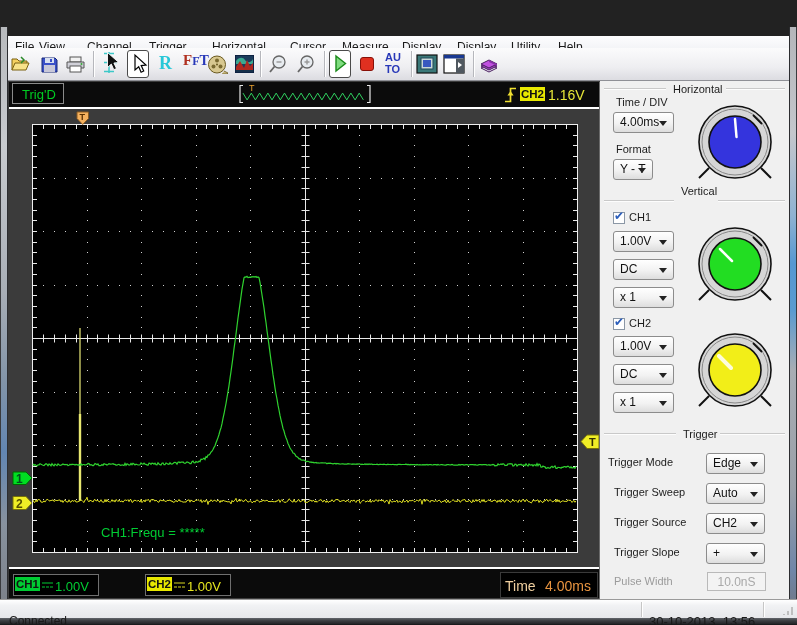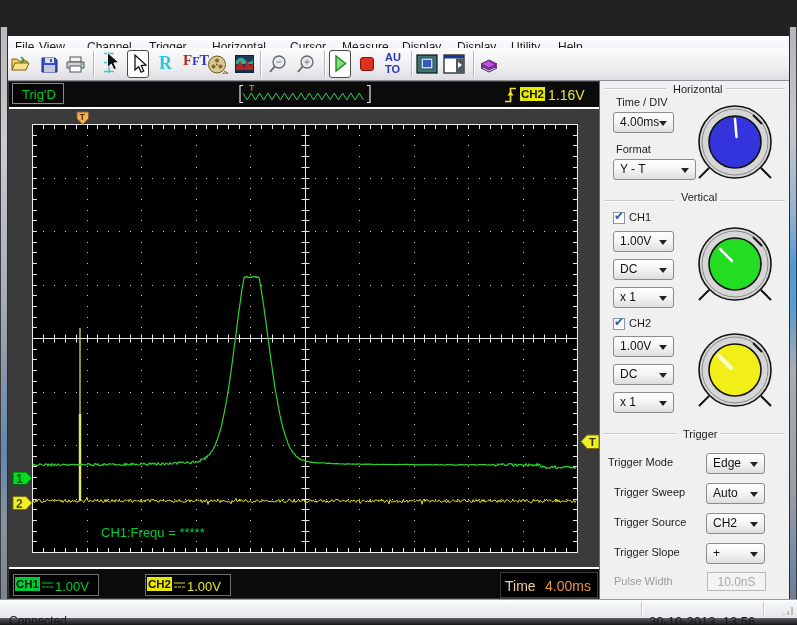--- a/index.html
+++ b/index.html
@@ -243,33 +243,33 @@
 <div class="abs" style="left:505px;top:578px;font-size:14px;color:#efcf9f">Time</div>
 <div class="abs" style="left:545px;top:578px;font-size:14px;color:#e89440">4.00ms</div>
 
 <div id="panel" class="abs">
       <div class="gline" style="left:4px;top:7px;width:62px"></div>
       <div class="gline" style="left:126px;top:7px;width:59px"></div>
       <div class="glab" style="left:70px;top:2px">Horizontal</div>
       <div class="plab" style="left:16px;top:15px">Time / DIV</div>
       <div class="combo" style="left:13px;top:31px;width:61px">4.00ms<i></i></div>
       <div class="plab" style="left:16px;top:62px">Format</div>
-      <div class="combo" style="left:13px;top:78px;width:83px">Y - T<i></i></div>
+      <div class="combo" style="left:13px;top:78px;width:40px">Y - T<i></i></div>
       <svg class="abs" style="left:88.5px;top:15px" width="92" height="92" viewBox="0 0 92 92">
 <line x1="20" y1="72" x2="10" y2="82" stroke="#111" stroke-width="2"></line>
 <line x1="72" y1="72" x2="82" y2="82" stroke="#111" stroke-width="2"></line>
 <circle cx="46" cy="46" r="36" fill="#d6d6d6" stroke="#111" stroke-width="1.6"></circle>
 <circle cx="46" cy="46" r="33" fill="none" stroke="#888" stroke-width="1"></circle>
 <circle cx="46" cy="46" r="26" fill="#3434dd" stroke="#111" stroke-width="1.6"></circle>
 <line x1="64" y1="19" x2="73" y2="28" stroke="#111" stroke-width="1.8"></line>
 <line x1="46" y1="23" x2="47.5" y2="41" stroke="#fff" stroke-width="2.5" stroke-linecap="round"></line>
       </svg>
       <div class="gline" style="left:4px;top:119px;width:70px"></div>
       <div class="gline" style="left:118px;top:119px;width:67px"></div>
-      <div class="glab" style="left:78px;top:110px">Vertical</div>
+      <div class="glab" style="left:78px;top:104px">Vertical</div>
       <div class="cb" style="left:13px;top:131px">
         <b>✔</b>
       </div>
       <div class="plab" style="left:29px;top:130px">CH1</div>
       <div class="combo" style="left:13px;top:150px;width:61px">1.00V<i></i></div>
       <div class="combo" style="left:13px;top:178px;width:61px">DC<i></i></div>
       <div class="combo" style="left:13px;top:206px;width:61px">x 1<i></i></div>
       <svg class="abs" style="left:88.5px;top:137px" width="92" height="92" viewBox="0 0 92 92">
 <line x1="20" y1="72" x2="10" y2="82" stroke="#111" stroke-width="2"></line>
 <line x1="72" y1="72" x2="82" y2="82" stroke="#111" stroke-width="2"></line>

